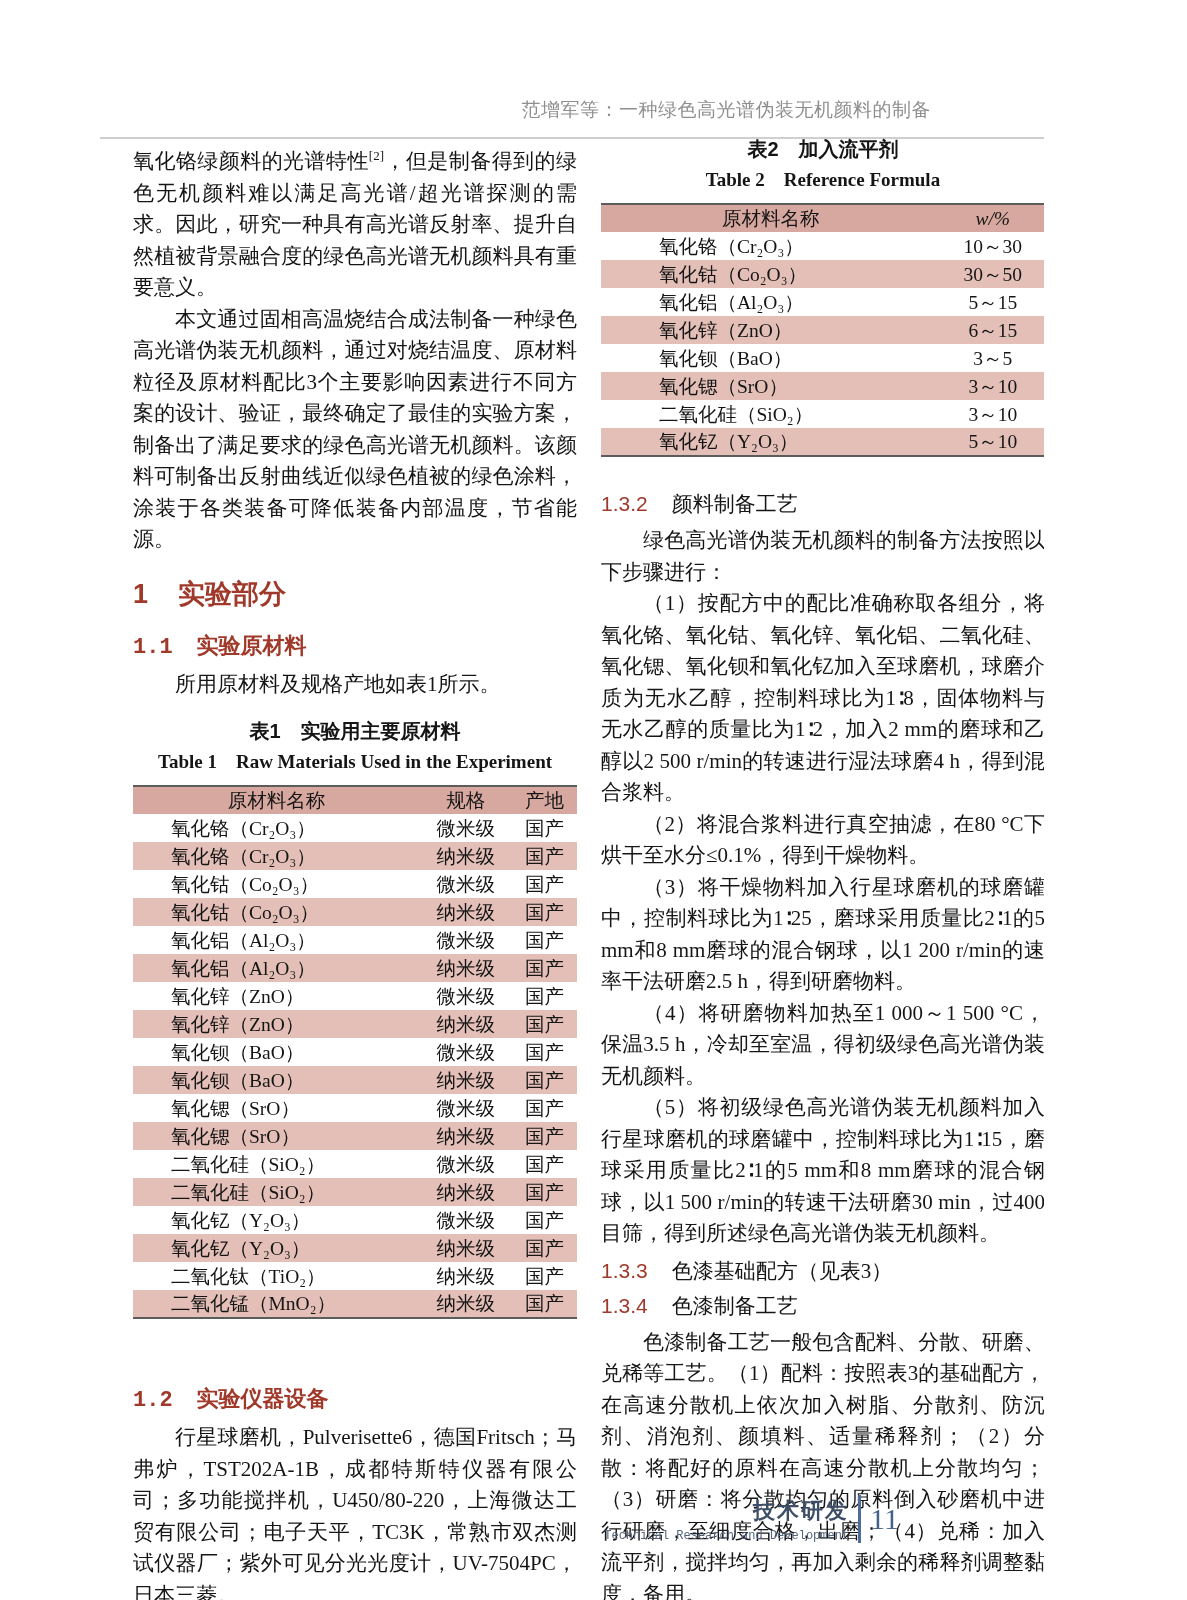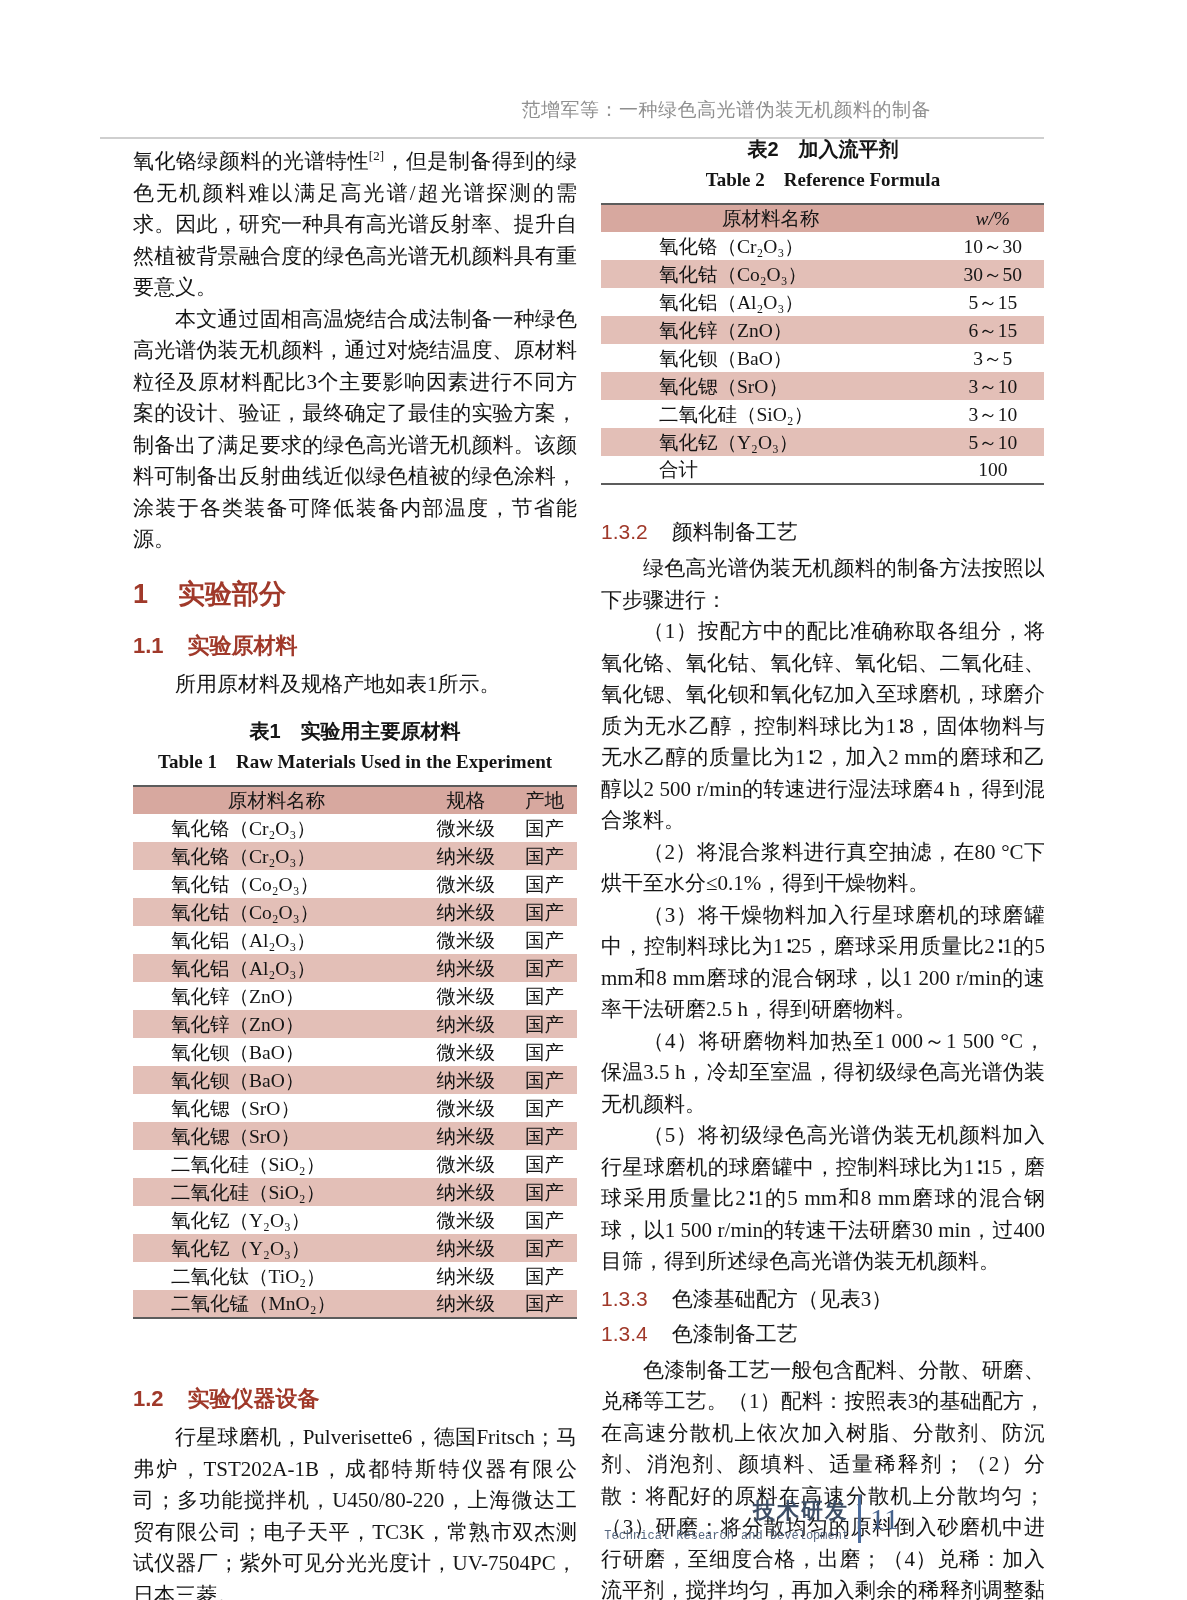--- a/index.html
+++ b/index.html
@@ -36,21 +36,21 @@
   p.noindent { text-indent:0; }
   .sup { font-size:13px; vertical-align:super; line-height:0; }
 
   .sec1 {
     font-family:"Liberation Sans","DejaVu Sans",sans-serif;
     color:#a0392a; font-size:27px; font-weight:bold;
     margin:20px 0 12px 0;
   }
   .sec1 .sec-num { margin-right:30px; }
   .sec2 {
-    font-family:Liberation Sans, sans-serif;
+    font-family:Liberation Mono, monospace;
     color:#a0392a; font-size:22px; font-weight:bold;
     margin:19px 0 8px 0;
   }
   .sec2 .sec-num { margin-right:24px; }
   .sec3 { font-size:21px; margin:7px 0; }
   .sec3 .sec-num {
     font-family:"Liberation Sans","DejaVu Sans",sans-serif;
     color:#a0392a; margin-right:24px;
   }
   .sec3 .sec3-title { color:#151515; }
@@ -262,24 +262,20 @@
               <td>氧化锶（SrO）</td>
               <td>3～10</td>
             </tr>
             <tr>
               <td>二氧化硅（SiO₂）</td>
               <td>3～10</td>
             </tr>
             <tr>
               <td>氧化钇（Y₂O₃）</td>
               <td>5～10</td>
-            </tr>
-            <tr>
-              <td>合计</td>
-              <td>100</td>
             </tr>
           </tbody>
       </table>
 
       <div class="gap-after-table2"></div>
 
       <div class="sec3"><span class="sec-num">1.3.2</span><span class="sec3-title">颜料制备工艺</span></div>
       <p class="body-p">绿色高光谱伪装无机颜料的制备方法按照以下步骤进行：</p>
       <p class="body-p">（1）按配方中的配比准确称取各组分，将氧化铬、氧化钴、氧化锌、氧化铝、二氧化硅、氧化锶、氧化钡和氧化钇加入至球磨机，球磨介质为无水乙醇，控制料球比为1∶8，固体物料与无水乙醇的质量比为1∶2，加入2 mm的磨球和乙醇以2 500 r/min的转速进行湿法球磨4 h，得到混合浆料。</p>
       <p class="body-p">（2）将混合浆料进行真空抽滤，在80 °C下烘干至水分≤0.1%，得到干燥物料。</p>

